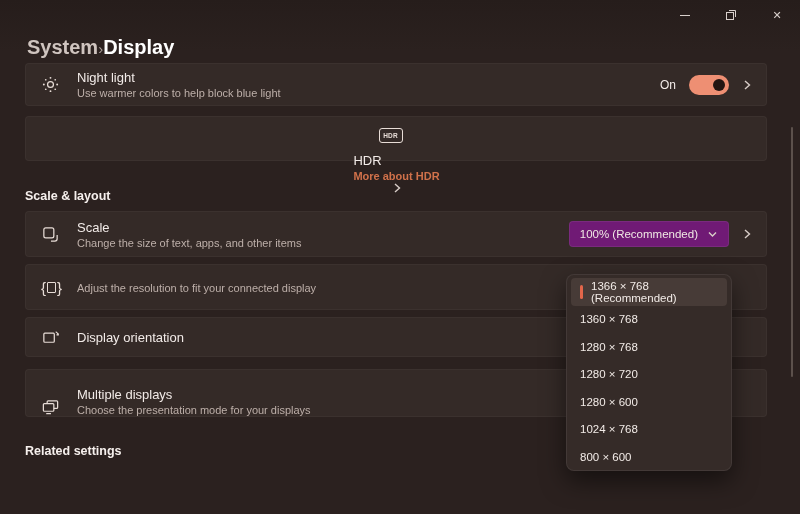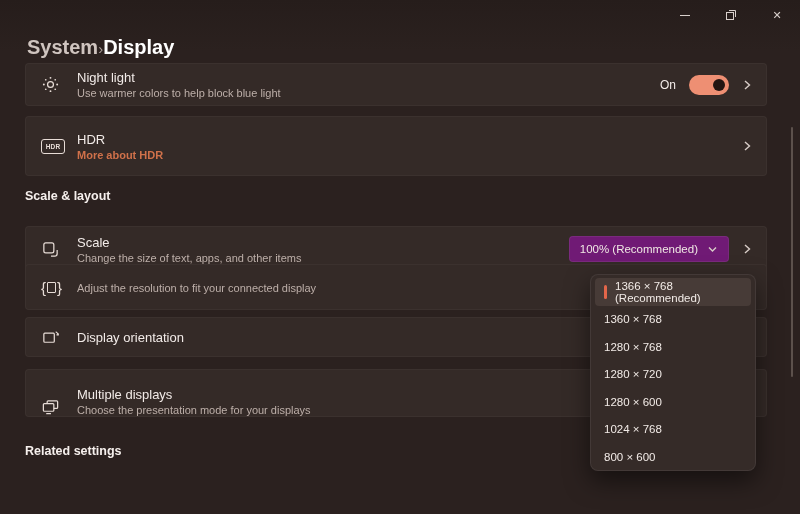--- a/index.html
+++ b/index.html
@@ -29,22 +29,22 @@
   
   .section-header { position:absolute; left:25px; font-size:12.5px; font-weight:bold; color:#f6f0ed; }
   .sh-scale   { top:189px; }
   .sh-related { top:444px; }
 
   
   .row { position:absolute; left:25px; width:742px; background:#342a27;
     border:1px solid rgba(255,255,255,0.035); border-radius:4px;
     display:flex; align-items:center; padding:0 14px 0 15px; }
   .r-nightlight { top:63px;  height:43px; }
-  .r-hdr        { top:116px; height:60px; }
-  .r-scale      { top:226px; height:46px; }
+  .r-hdr        { top:116px; height:45px;flex-direction:column; }
+  .r-scale      { top:211px; height:46px; }
   .r-resolution { top:264px; height:46px; }
   .r-orientation{ top:317px; height:40px; }
   .r-multiple   { top:369px; height:48px;align-items:flex-end; }
   .r-advanced   { top:465px; height:43px; }
 
   .row-icon { width:36px; flex:0 0 36px; display:flex; align-items:center; color:#e8ddd7; }
   .row-icon svg { stroke:#e8ddd7; fill:none; stroke-width:1.3; }
   .row-text { flex:1; min-width:0; }
   .row-title { font-size:13px; color:#f2ebe8; }
   .row-sub   { font-size:11px; color:#bdafa9; margin-top:2px; }
@@ -68,21 +68,21 @@
   
   .braces { display:flex; align-items:center; gap:1px; font-size:15px; color:#e8ddd7; }
   .braces .mini-rect { width:9px; height:11px; border:1.2px solid #e8ddd7; border-radius:1px; }
 
   
   .select-btn { height:26px; background:#701a75; border:1px solid rgba(255,255,255,0.07);
     border-radius:4px; display:flex; align-items:center; gap:9px; padding:0 10px;
     font-size:11.5px; color:#f0e8e4; cursor:pointer; }
 
   
-  .flyout { position:absolute; left:590px; top:274px; width:166px; height:197px;
+  .flyout { position:absolute; left:566px; top:274px; width:166px; height:197px;
     background:#352b28; border:1px solid rgba(255,255,255,0.07); border-radius:8px;
     box-shadow:0 10px 24px rgba(0,0,0,0.5); z-index:10; padding-top:3px; }
   .fly-item { height:27.5px; display:flex; align-items:center; padding-left:13px;
     font-size:11.5px; color:#f2ebe7; cursor:pointer; position:relative; }
   .fly-item.selected { background:#473b37; border-radius:4px; margin:0 4px;
     padding-left:9px; }
   .sel-pill { width:3px; height:14px; border-radius:2px; background:#e2664a;
     margin-right:8px; flex:0 0 3px; }
 
   

